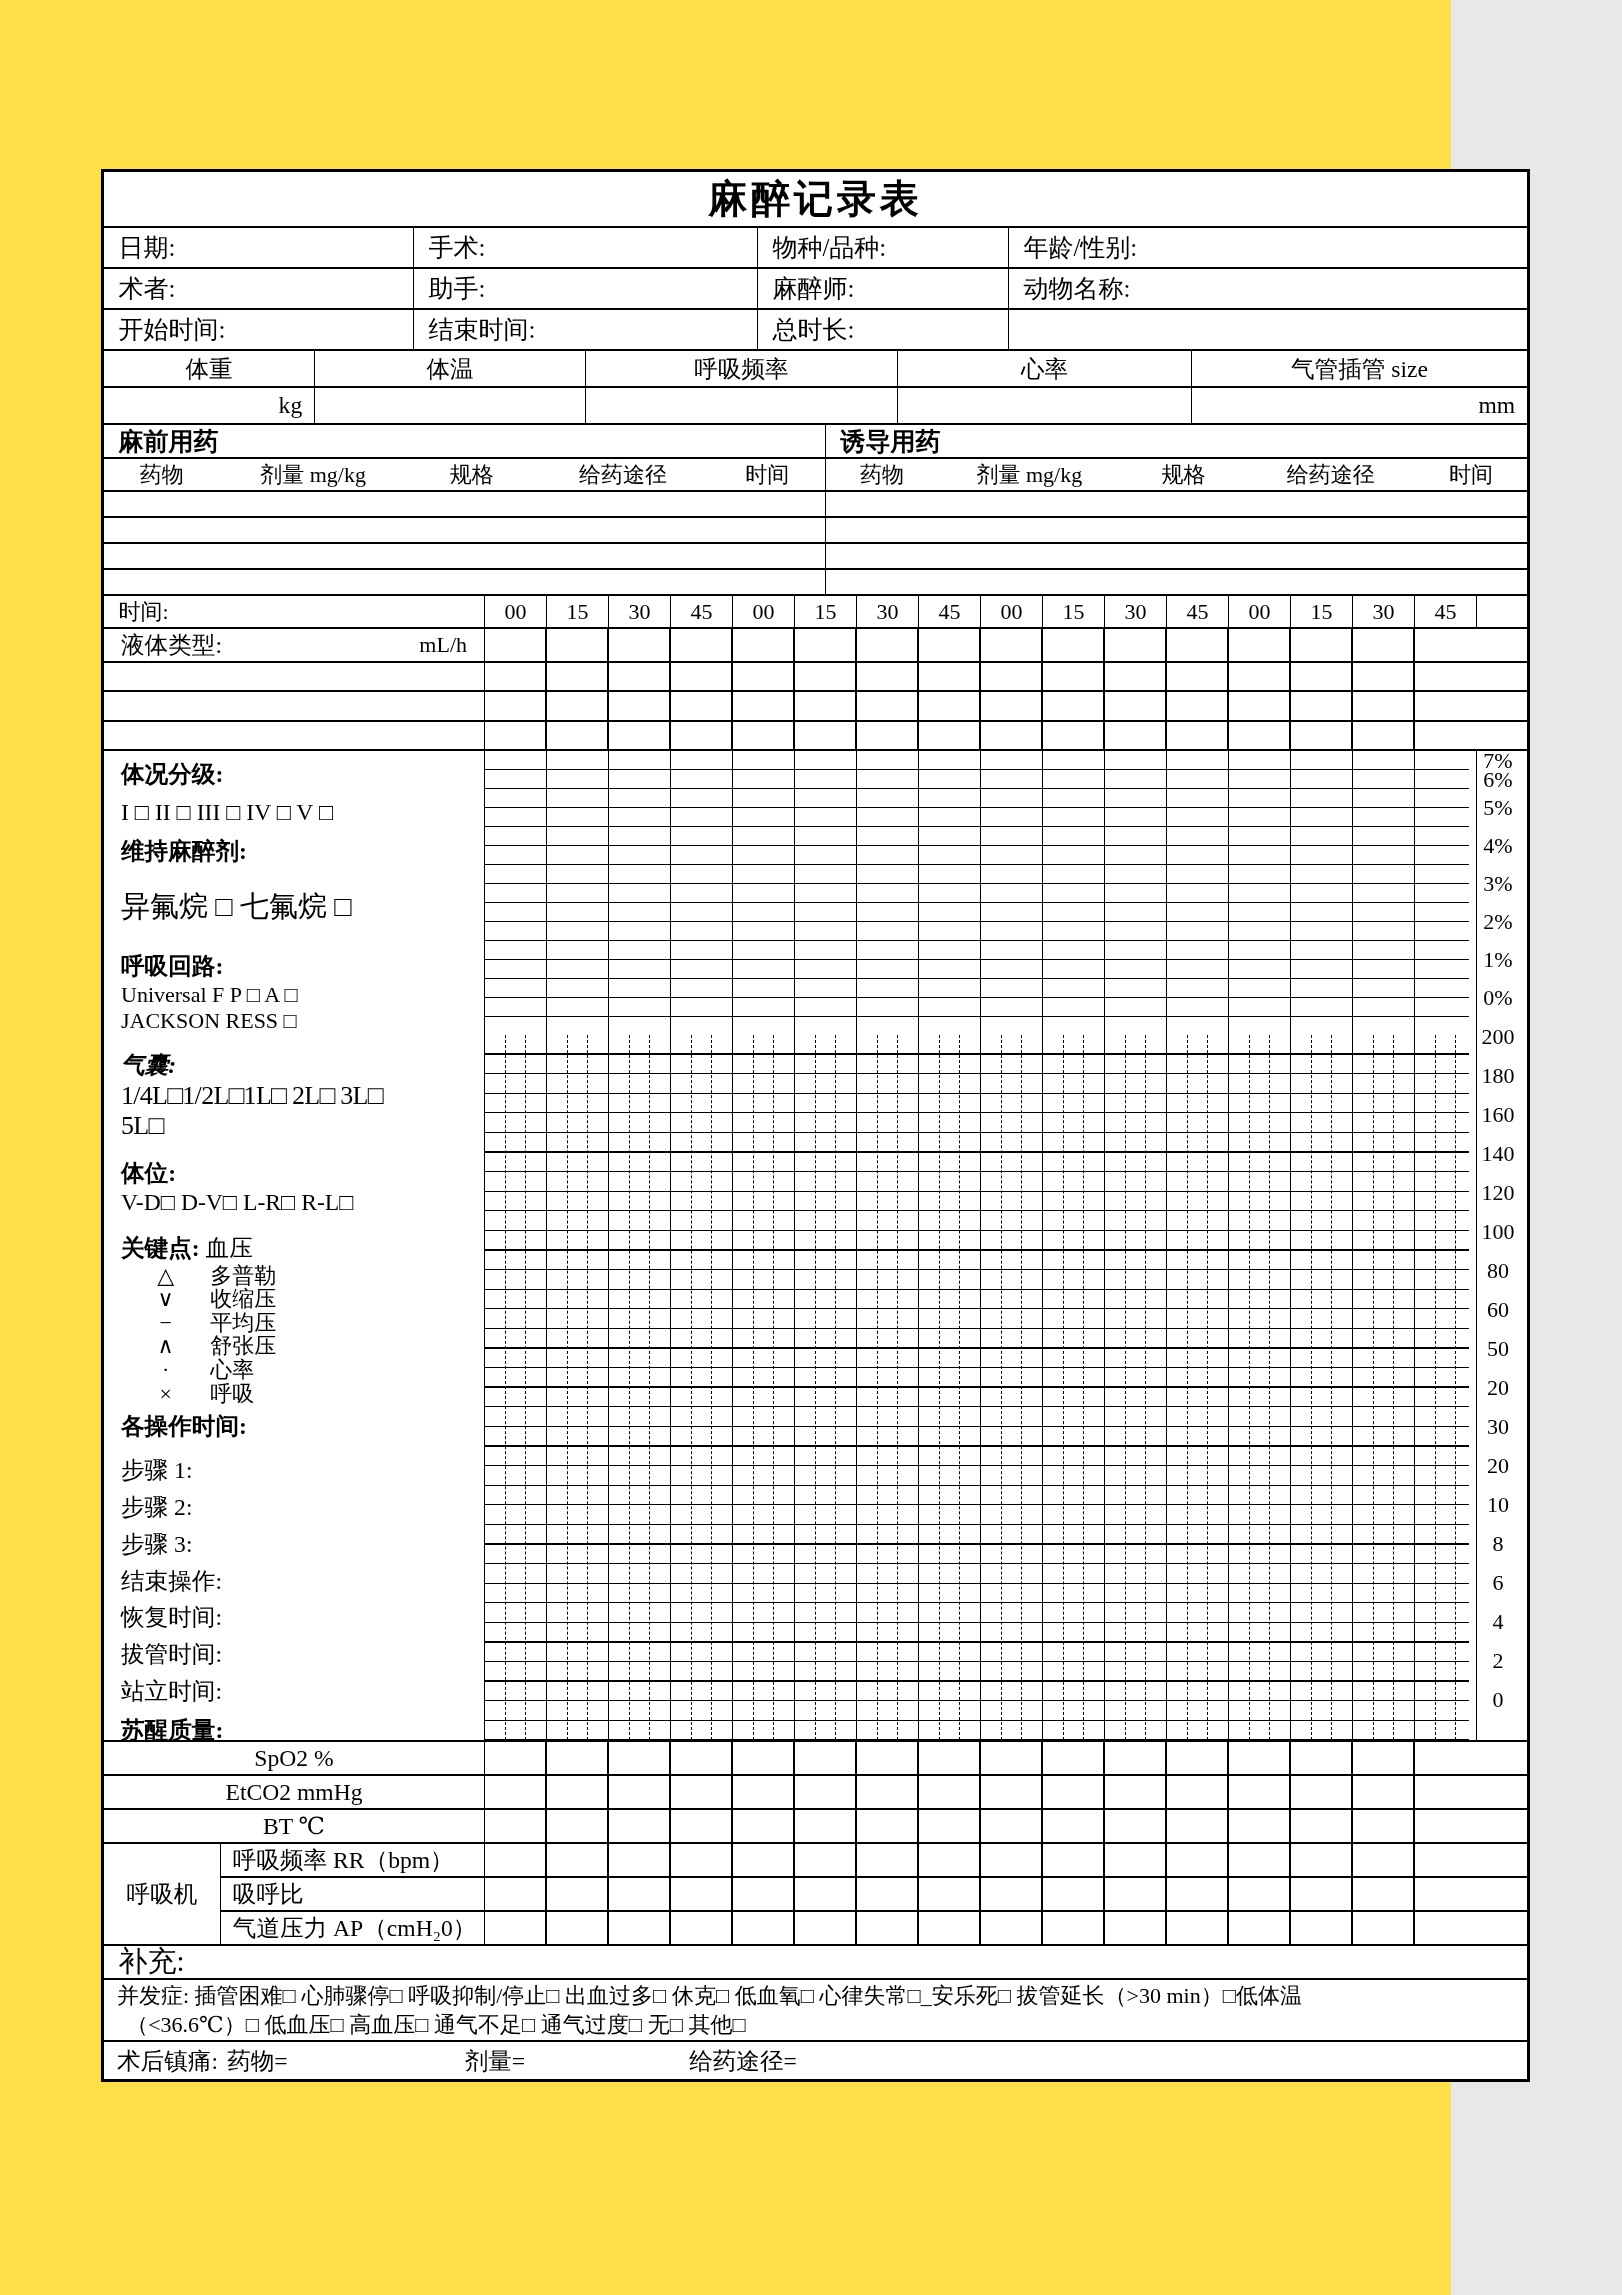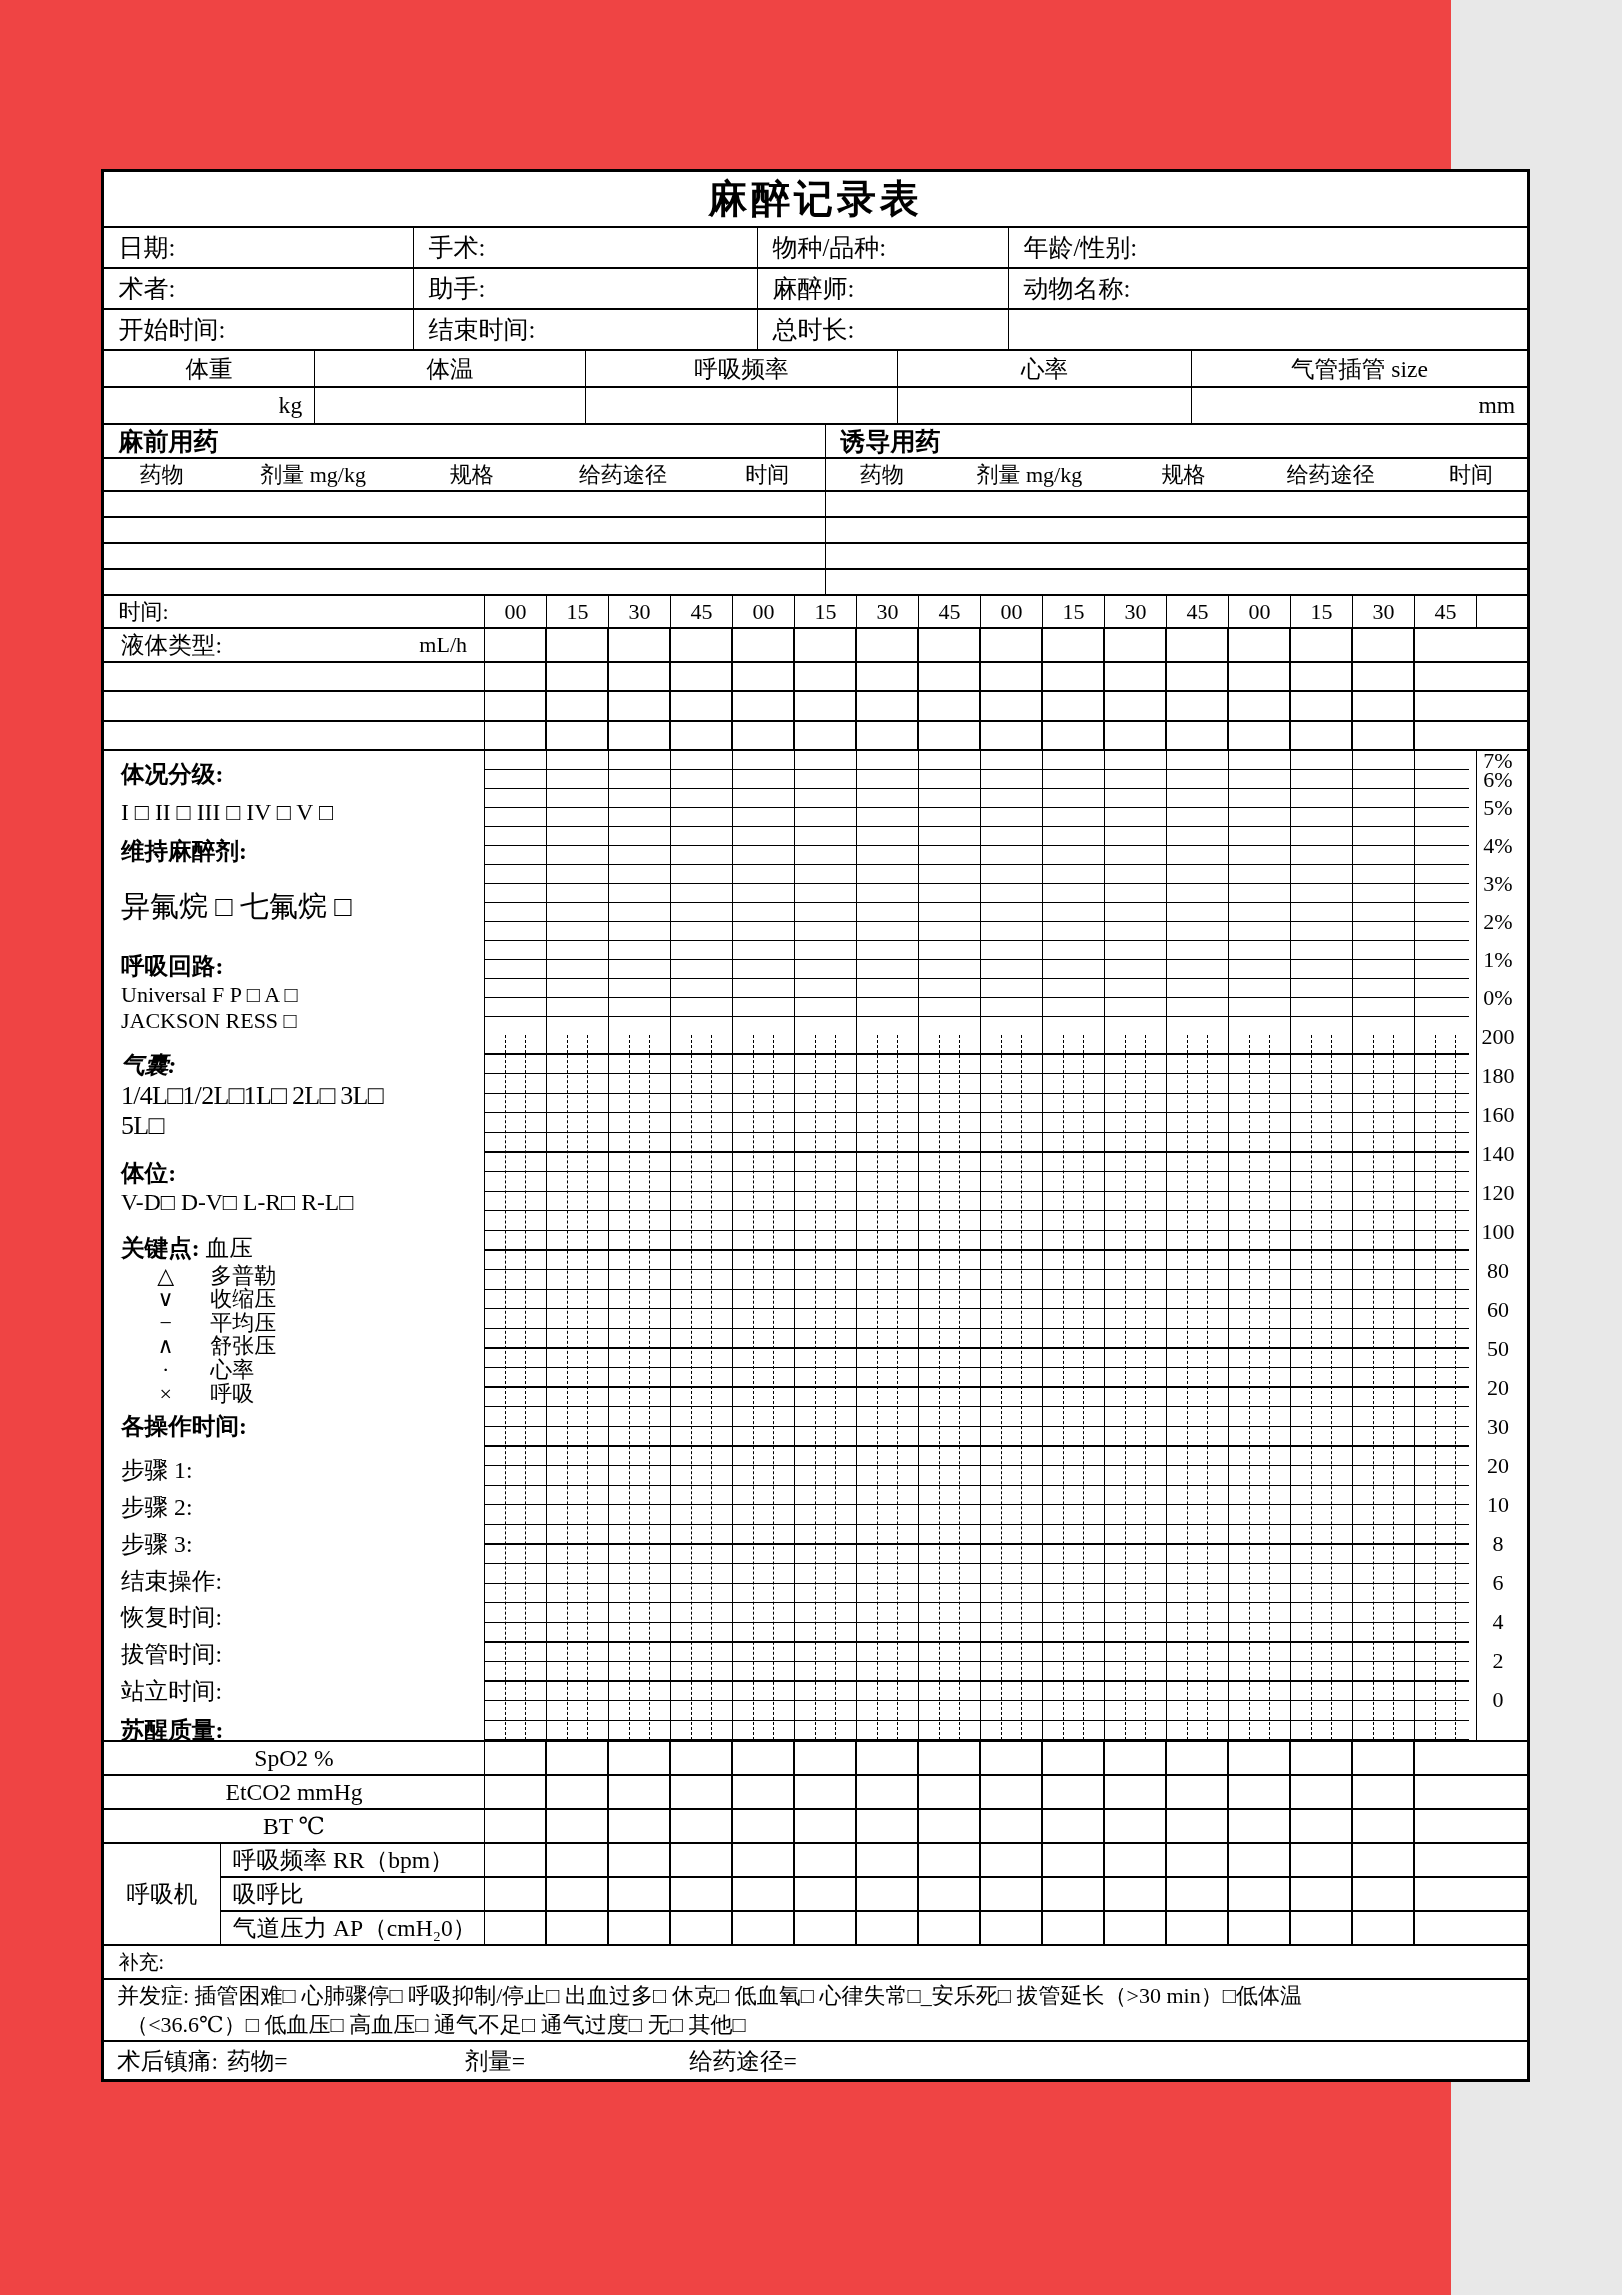--- a/index.html
+++ b/index.html
@@ -1,16 +1,16 @@
 <!DOCTYPE html>
 <html style="font-size:10.5px"><head>
 <meta charset="utf-8">
 <style>
   html,body{margin:0;padding:0;background:#e8e8e8;}
-  .page{position:relative;width:1451px;height:2295px;background:#ef4444;
+  .page{position:relative;width:1451px;height:2295px;background:#fde047;
         font-family:"Liberation Serif","DejaVu Serif",serif;color:#000;}
   .form{position:absolute;left:101px;top:169px;width:1429px;height:1913px;
         border:3.9px solid #000;box-sizing:border-box;display:flex;flex-direction:column;background:#fff;}
   .row{display:flex;border-top:2px solid #000;box-sizing:border-box;flex:0 0 auto;}
   .row.first{border-top:none;}
   .cell{box-sizing:border-box;border-right:1.3px solid #000;display:flex;align-items:center;overflow:hidden;}
   .cell.last{border-right:none;flex:1;}
   .pad{padding-left:14.4px;}
   .center{justify-content:center;}
   .right{justify-content:flex-end;padding-right:11.8px;}
@@ -21,21 +21,21 @@
   .h-vh{height:37px;font-size:23.6px;}
   .h-drugband{height:34px;font-size:25px;font-weight:bold;}
   .h-drugcols{height:33px;font-size:22px;}
   .h-drugempty{height:26px;}
   .h-time{height:33px;font-size:22px;}
   .h-fluid{height:34px;font-size:23.6px;}
   .h-fluidempty{height:29.4px;}
   .h-chart{height:991px;}
   .h-mon{height:34px;font-size:23.6px;}
   .h-vent{height:102px;}
-  .h-supp{height:34px;font-size:20px;}
+  .h-supp{height:34px;font-size:29px;}
   .h-comp{height:62px;}
   .h-analg{height:39px;font-size:23.6px;}
 
   .title-text{font-size:39px;font-weight:bold;letter-spacing:3.9px;}
 
   
   .w1{width:310px;} .w2{width:344px;} .w3{width:251px;}
   .v1{width:211px;} .v2{width:271px;} .v3{width:312px;} .v4{width:294px;}
   .half{width:722px;}
 

